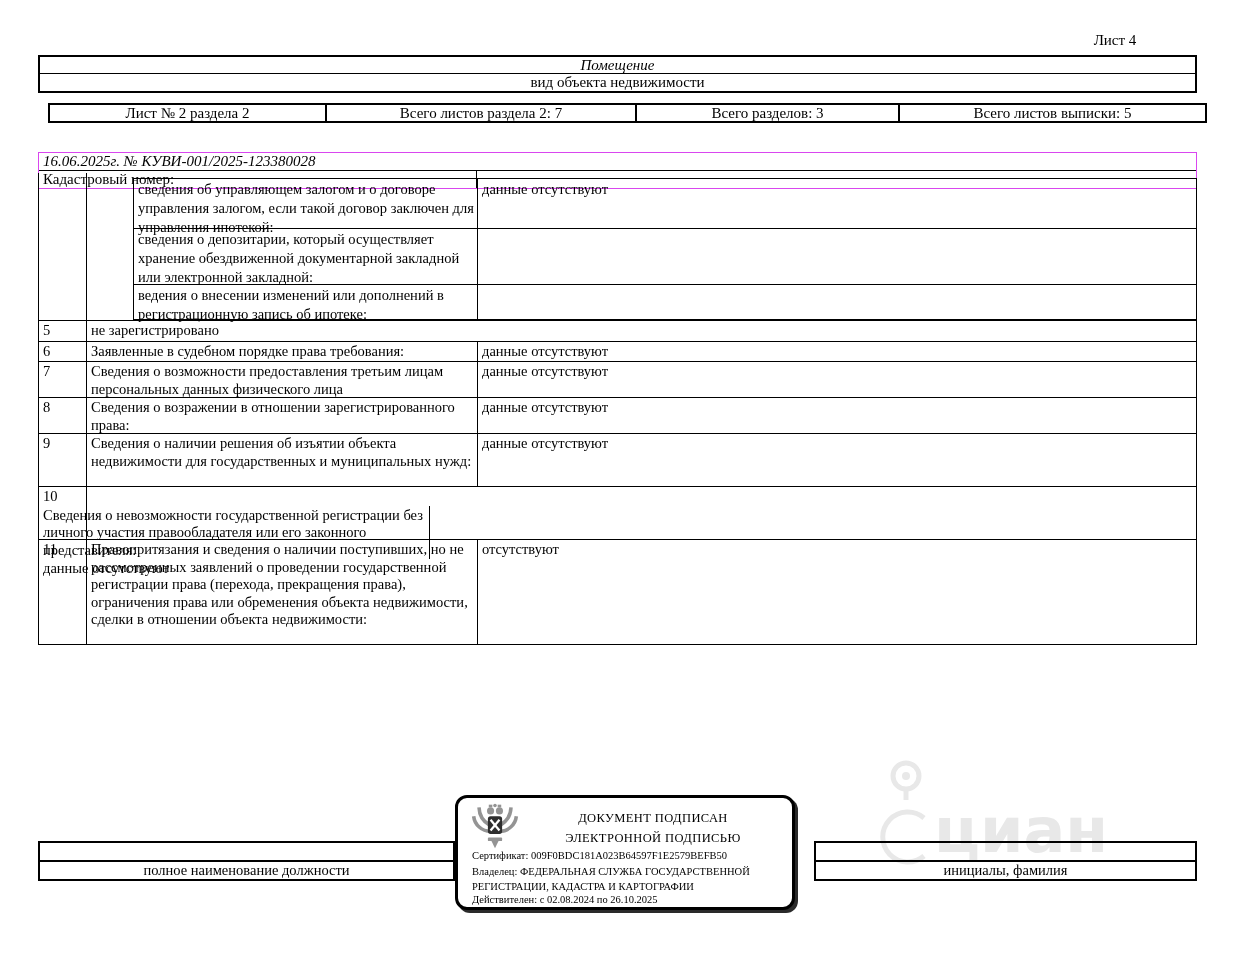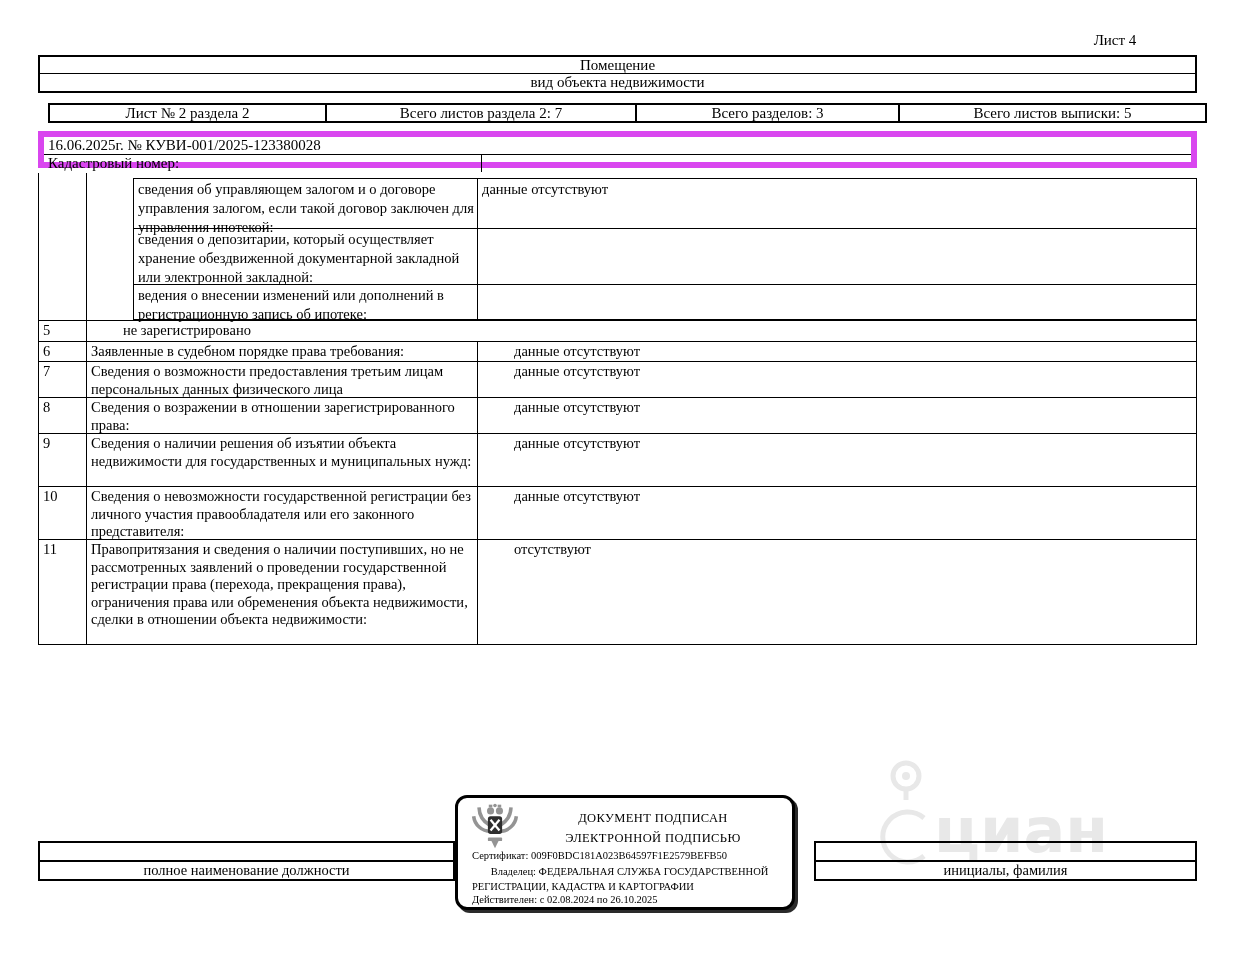--- a/index.html
+++ b/index.html
@@ -5,27 +5,27 @@
   html,body{margin:0;padding:0;background:#fff;}
   #page{
     position:relative;width:1238px;height:957px;background:#ffffff;overflow:hidden;
     font-family:"Liberation Serif","DejaVu Serif",serif;color:#000;
   }
   .abs{position:absolute;box-sizing:border-box;}
   .t15{font-size:15px;line-height:17px;}
   .center{text-align:center;}
   
   .frame2{border:2px solid #000;}
-  .frame1{border:6px solid #d946ef;}
-  .rowline{border-bottom:1px solid #000;}
+  .frame1{border:1px solid #d946ef;margin-top:21px;}
+  .rowline{border-bottom:1px solid #000;font-style:italic;}
   
   .mrow{display:flex;box-sizing:border-box;border-bottom:1px solid #000;font-size:14.5px;line-height:17.5px;}
   .c-num{width:48px;box-sizing:border-box;border-right:1px solid #000;padding:1px 0 0 4px;}
   .c-label{width:391px;box-sizing:border-box;border-right:1px solid #000;padding:1px 3px 0 4px;}
-  .c-val{flex:1;box-sizing:border-box;padding:1px 3px 0 4px;margin-left:32px;}
+  .c-val{flex:1;box-sizing:border-box;padding:1px 3px 0 4px;}
   .srow{display:flex;box-sizing:border-box;border-bottom:1px solid #000;font-size:14.5px;line-height:19px;}
   .s-label{width:344px;box-sizing:border-box;border-right:1px solid #000;padding:1px 3px 0 4px;}
   .s-val{flex:1;box-sizing:border-box;padding:1px 3px 0 4px;}
   .vline{position:absolute;width:1px;background:#000;}
   
   .band{border:2px solid #000;z-index:1;background:transparent;}
   .band .empty{height:17px;border-bottom:2px solid #000;}
   .band .cap{height:16px;font-size:14.5px;line-height:16px;text-align:center;}
   
   #stamp{
@@ -114,21 +114,21 @@
       <div class="mrow" style="height:36px;">
         <div class="c-num">8</div>
         <div class="c-label">Сведения о возражении в отношении зарегистрированного права:</div>
         <div class="c-val">данные отсутствуют</div>
       </div>
       <div class="mrow" style="height:53px;">
         <div class="c-num">9</div>
         <div class="c-label">Сведения о наличии решения об изъятии объекта недвижимости для государственных и муниципальных нужд:</div>
         <div class="c-val">данные отсутствуют</div>
       </div>
-      <div class="mrow" style="height:53px;">
+      <div class="mrow" style="height:53px;flex-direction:column;">
         <div class="c-num">10</div>
         <div class="c-label">Сведения о невозможности государственной регистрации без личного участия правообладателя или его законного представителя:</div>
         <div class="c-val">данные отсутствуют</div>
       </div>
       <div class="mrow" style="height:105px;">
         <div class="c-num">11</div>
         <div class="c-label">Правопритязания и сведения о наличии поступивших, но не рассмотренных заявлений о проведении государственной регистрации права (перехода, прекращения права), ограничения права или обременения объекта недвижимости, сделки в отношении объекта недвижимости:</div>
         <div class="c-val">отсутствуют</div>
       </div>
     </div>
@@ -164,18 +164,18 @@
         <rect x="22" y="16" width="16" height="20" rx="3" fill="#2e2e2e"></rect>
         <g stroke="#ffffff" stroke-width="2.5">
           <line x1="25" y1="20" x2="35" y2="32"></line>
           <line x1="35" y1="20" x2="25" y2="32"></line>
         </g>
       </svg>
     </div>
     <div class="stamp-title" style="top:14px;">ДОКУМЕНТ ПОДПИСАН</div>
     <div class="stamp-title" style="top:34px;">ЭЛЕКТРОННОЙ ПОДПИСЬЮ</div>
     <div class="stamp-small" style="top:52px;">Сертификат: 009F0BDC181A023B64597F1E2579BEFB50</div>
-    <div class="stamp-small" style="top:68px;text-align:center;">Владелец: ФЕДЕРАЛЬНАЯ СЛУЖБА ГОСУДАРСТВЕННОЙ</div>
+    <div class="stamp-small" style="top:68px;">Владелец: ФЕДЕРАЛЬНАЯ СЛУЖБА ГОСУДАРСТВЕННОЙ</div>
     <div class="stamp-small" style="top:83px;">РЕГИСТРАЦИИ, КАДАСТРА И КАРТОГРАФИИ</div>
     <div class="stamp-small" style="top:96px;">Действителен: с 02.08.2024 по 26.10.2025</div>
   </div>
 
 </div>
 
 </body></html>

